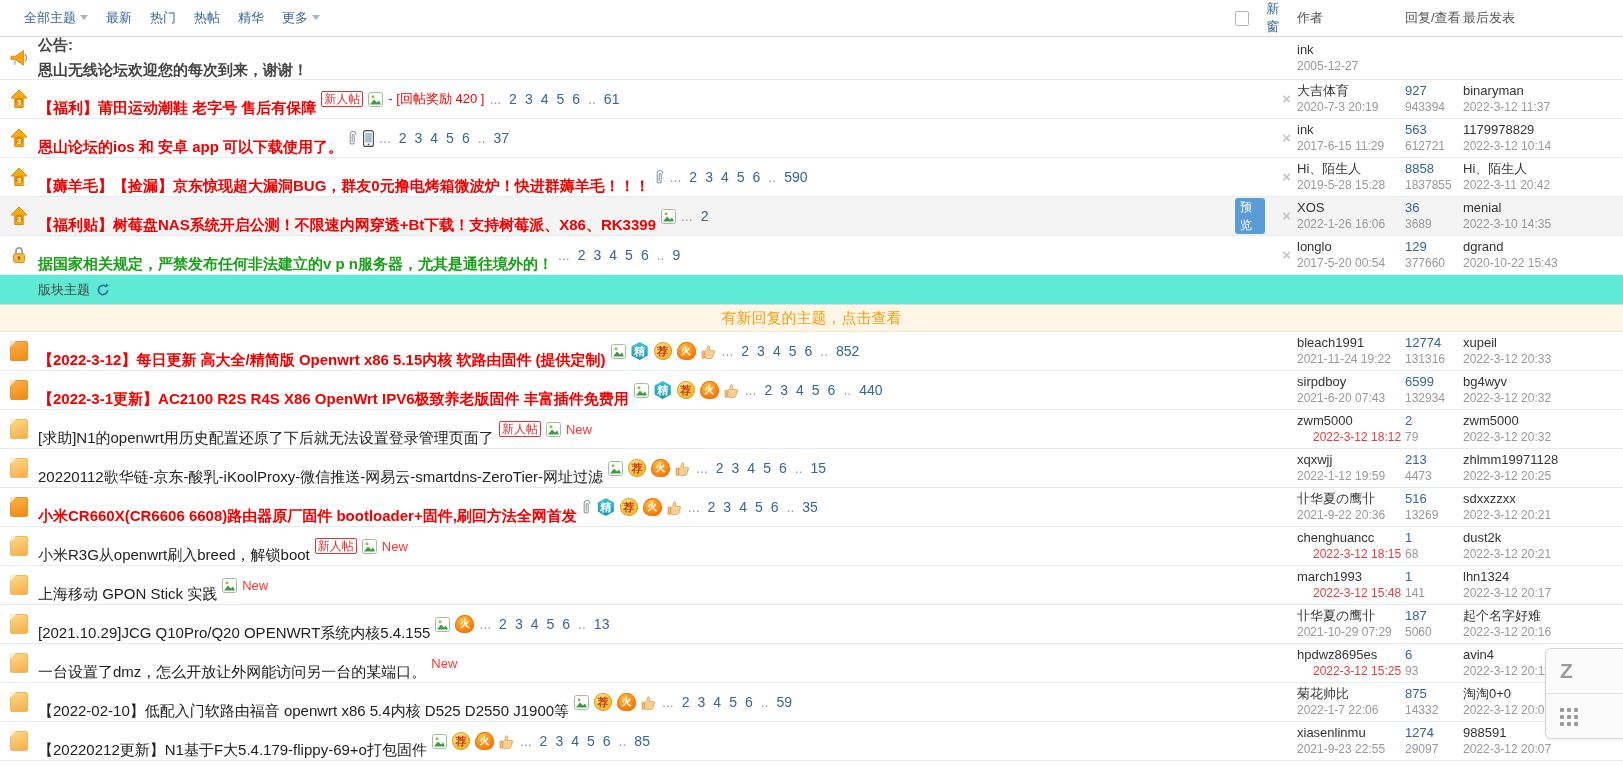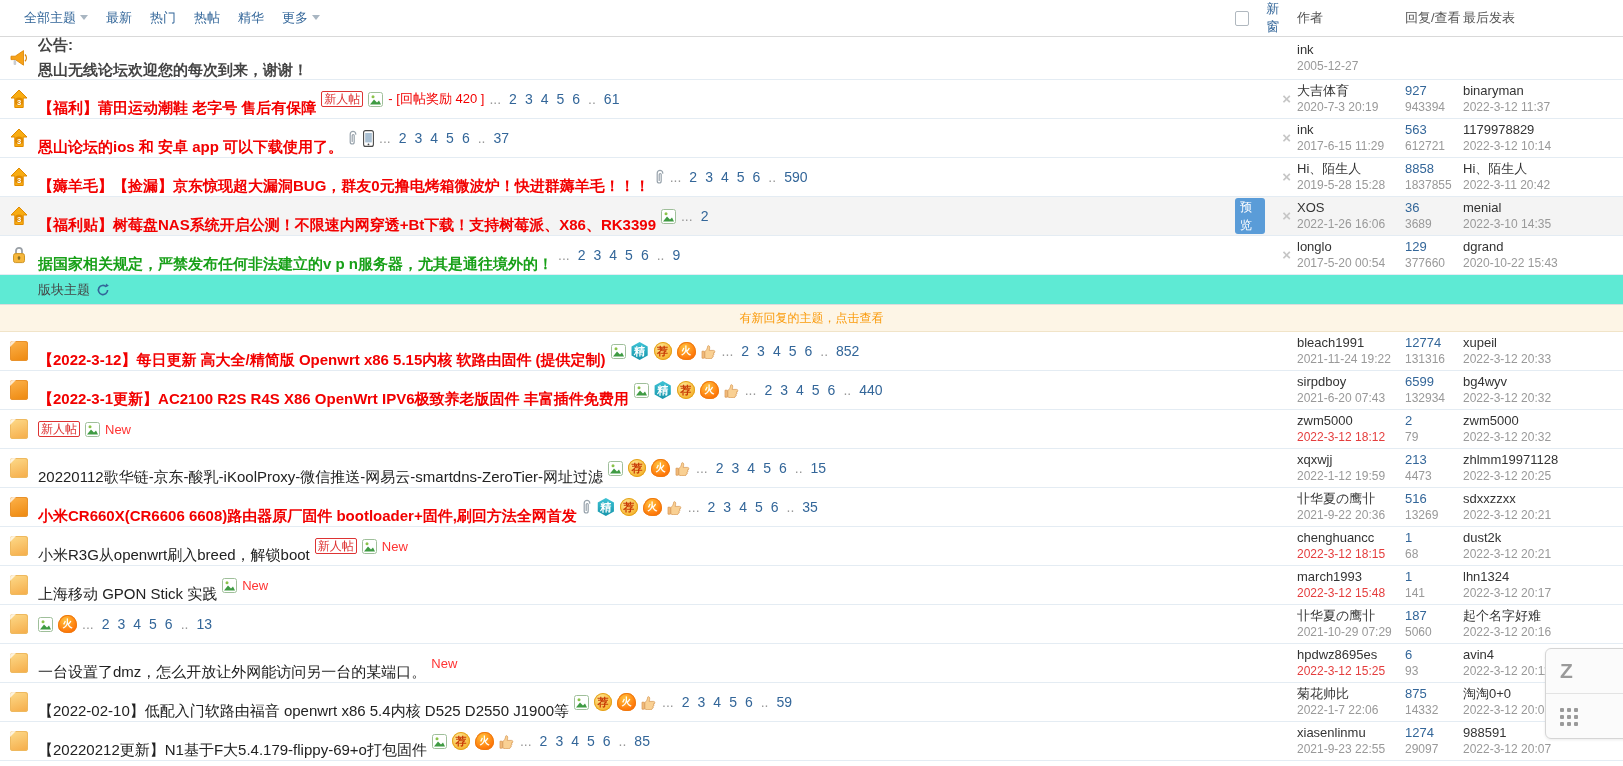--- a/index.html
+++ b/index.html
@@ -18,21 +18,21 @@
   .row.hl{background:#f4f4f4;}
   .row.announce{height:42px;}
   .icon-cell{width:38px;flex:0 0 38px;display:flex;justify-content:center;align-items:center;}
   .title-cell{flex:1 1 auto;min-width:0;display:flex;align-items:center;gap:5px;white-space:nowrap;overflow:hidden;font-size:15px;}
   .close-cell{width:62px;flex:0 0 62px;display:flex;justify-content:flex-end;align-items:center;gap:17px;padding-right:6px;box-sizing:border-box;}
   .author-cell{width:108px;flex:0 0 108px;display:flex;flex-direction:column;justify-content:center;line-height:16px;overflow:hidden;}
   .nums-cell{width:58px;flex:0 0 58px;display:flex;flex-direction:column;justify-content:center;line-height:16px;}
   .last-cell{width:160px;flex:0 0 160px;display:flex;flex-direction:column;justify-content:center;line-height:16px;overflow:hidden;}
   .a-name{color:#333;font-size:13px;}
   .a-date{color:#999;font-size:12px;}
-  .a-date.red{color:#e43d3d;}
+  .a-date.red{color:#e43d3d;margin-left:16px;}
   .n-replies{color:#369;font-size:13px;}
   .n-views{color:#999;font-size:12px;}
   
   .t-title{color:#222;margin-top:19px;}
   .t-title.red{color:#f20000;font-weight:700;}
   .t-title.green{color:#18a018;font-weight:700;}
   .t-note{color:#f20000;font-size:13px;}
   .t-new{color:#f33;font-size:13px;}
   .pages{color:#999;font-size:14px;display:inline-flex;gap:8px;align-items:center;}
   .pages .pnum{color:#369;}
@@ -53,21 +53,21 @@
     clip-path:polygon(50% 0,95% 25%,95% 75%,50% 100%,5% 75%,5% 25%);}
   .tb-recommend{width:18px;height:18px;border-radius:50%;background:radial-gradient(circle at 35% 30%,#ffe894,#f6b32c 75%);
     box-shadow:inset 0 0 0 1px #e3a01c;color:#c83c06;font-size:11px;font-weight:700;}
   .tb-hot{width:19px;height:18px;border-radius:50% 45% 45% 50%/60% 55% 45% 40%;
     background:radial-gradient(circle at 40% 30%,#ffc23d,#ff6a00 80%);box-shadow:inset 0 0 0 1px #ef7a10;
     color:#fff;font-size:10px;font-weight:700;}
   
   .section-bar{height:29px;background:#5eead4;border-bottom:1px solid #dcdcdc;display:flex;align-items:center;
     padding-left:38px;font-size:13px;color:#444;gap:6px;}
   .notice-bar{height:26px;background:#fdf5e6;border-bottom:1px solid #f1e4c8;display:flex;align-items:center;justify-content:center;
-    font-size:12px;color:#fa9a0a;}
+    font-size:15px;color:#fa9a0a;}
   .ann-text{color:#444;font-weight:700;display:inline-flex;gap:6px;flex-direction:column;}
   
   .float-widget{position:fixed;right:-10px;top:648px;width:86px;background:#fbfbfb;border:1px solid #d5d5d5;
     border-radius:6px;box-shadow:0 1px 3px rgba(0,0,0,.08);display:flex;flex-direction:column;}
   .float-btn{height:44px;display:flex;align-items:center;justify-content:flex-start;padding-left:14px;}
   .float-btn + .float-btn{border-top:1px solid #e3e3e3;}
   .fb-glyph{color:#9a9a9a;font-size:21px;font-weight:700;}
   .grid-dots{width:4px;height:4px;background:#9a9a9a;border-radius:1px;
     box-shadow:7px 0 0 #9a9a9a,14px 0 0 #9a9a9a,0 7px 0 #9a9a9a,7px 7px 0 #9a9a9a,14px 7px 0 #9a9a9a,
     0 14px 0 #9a9a9a,7px 14px 0 #9a9a9a,14px 14px 0 #9a9a9a;margin-top:-12px;}
@@ -468,20 +468,21 @@
     <div class="last-cell">
       <a class="a-name">bg4wyv</a>
       <a class="a-date">2022-3-12 20:32</a>
     </div>
   </div>
     <div class="row">
     <div class="icon-cell">
         <span class="row-icon pg pg-norm"></span>
       </div>
     <div class="title-cell">
+        <a class="t-title ">[求助]N1的openwrt用历史配置还原了下后就无法设置登录管理页面了</a>
         <span class="badge-newbie">新人帖</span>
         <span class="tb tb-image">
           <svg width="15" height="15" viewBox="0 0 15 15">
             <rect x="0.5" y="0.5" width="14" height="14" rx="2" fill="#fff" stroke="#9fbf9a"></rect>
             <circle cx="5" cy="4.8" r="1.5" fill="#8bc34a"></circle>
             <path d="M2 12.5 L6 7.5 L9 10.5 L11 8.5 L13 12.5 Z" fill="#3f9b43"></path>
           </svg>
         </span>
         <span class="t-new">New</span>
       </div>
@@ -662,20 +663,21 @@
     <div class="last-cell">
       <a class="a-name">lhn1324</a>
       <a class="a-date">2022-3-12 20:17</a>
     </div>
   </div>
     <div class="row">
     <div class="icon-cell">
         <span class="row-icon pg pg-norm"></span>
       </div>
     <div class="title-cell">
+        <a class="t-title ">[2021.10.29]JCG Q10Pro/Q20 OPENWRT系统内核5.4.155</a>
         <span class="tb tb-image">
           <svg width="15" height="15" viewBox="0 0 15 15">
             <rect x="0.5" y="0.5" width="14" height="14" rx="2" fill="#fff" stroke="#9fbf9a"></rect>
             <circle cx="5" cy="4.8" r="1.5" fill="#8bc34a"></circle>
             <path d="M2 12.5 L6 7.5 L9 10.5 L11 8.5 L13 12.5 Z" fill="#3f9b43"></path>
           </svg>
         </span>
         <span class="tb tb-hot">火</span>
         <span class="pages">
           <span class="dots">...</span>

